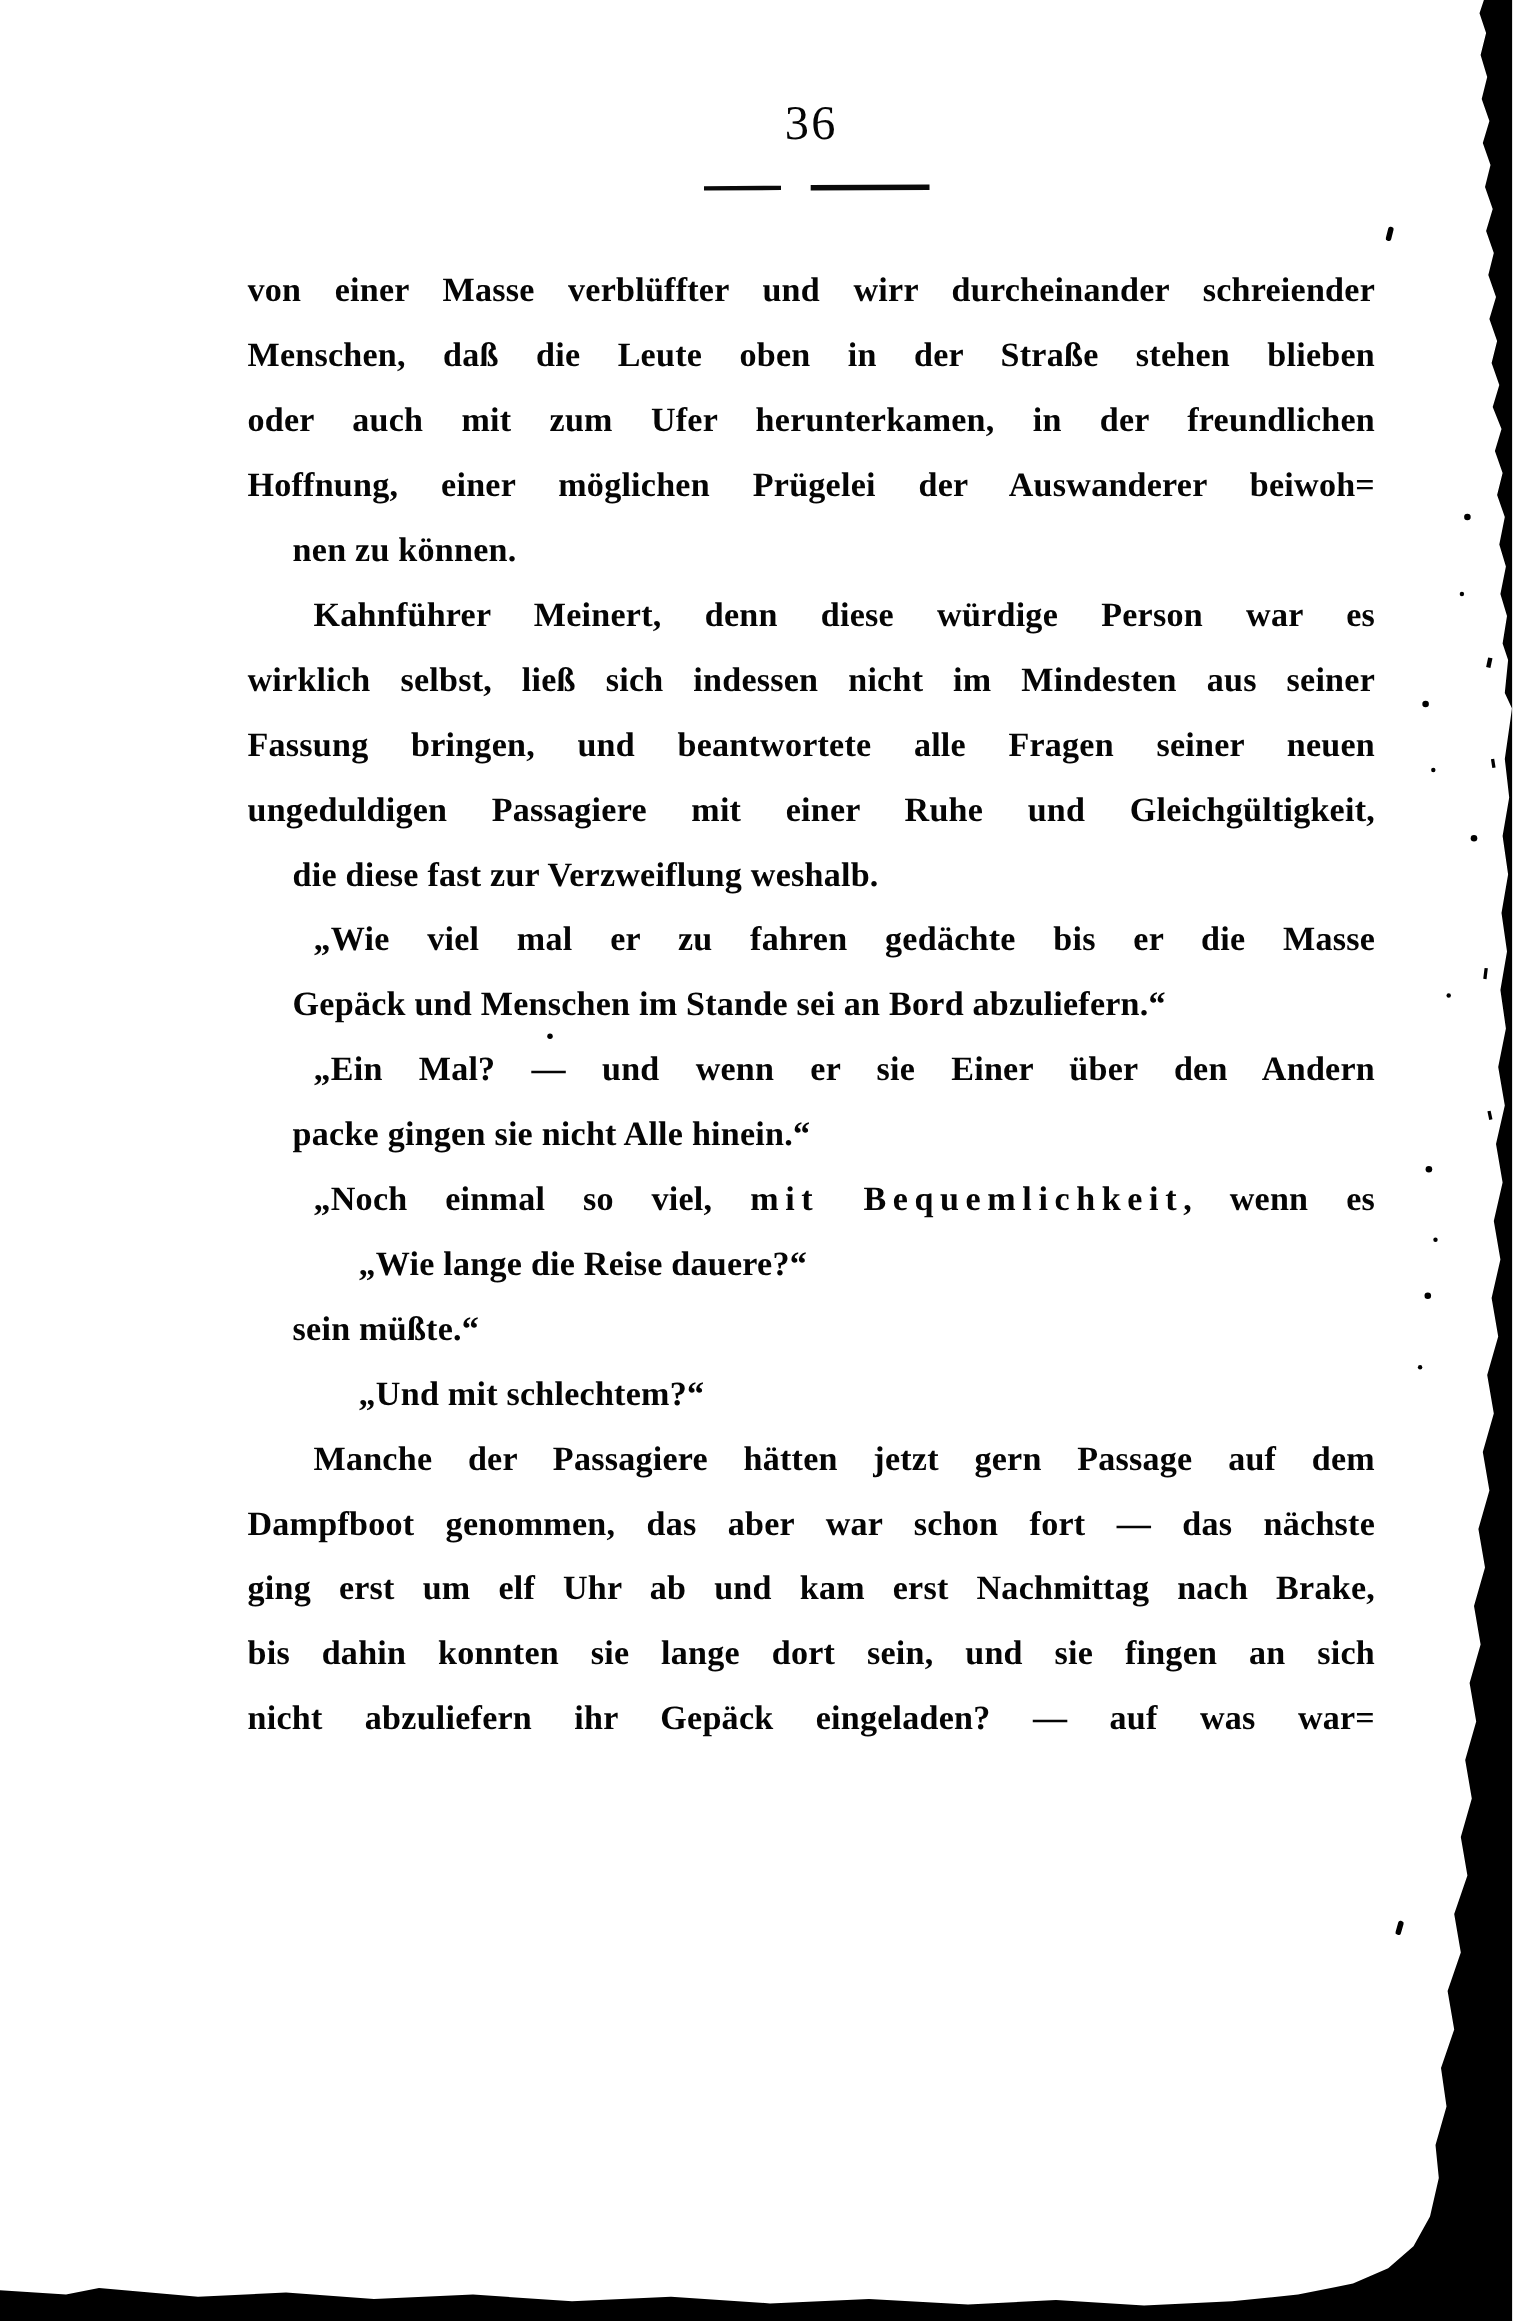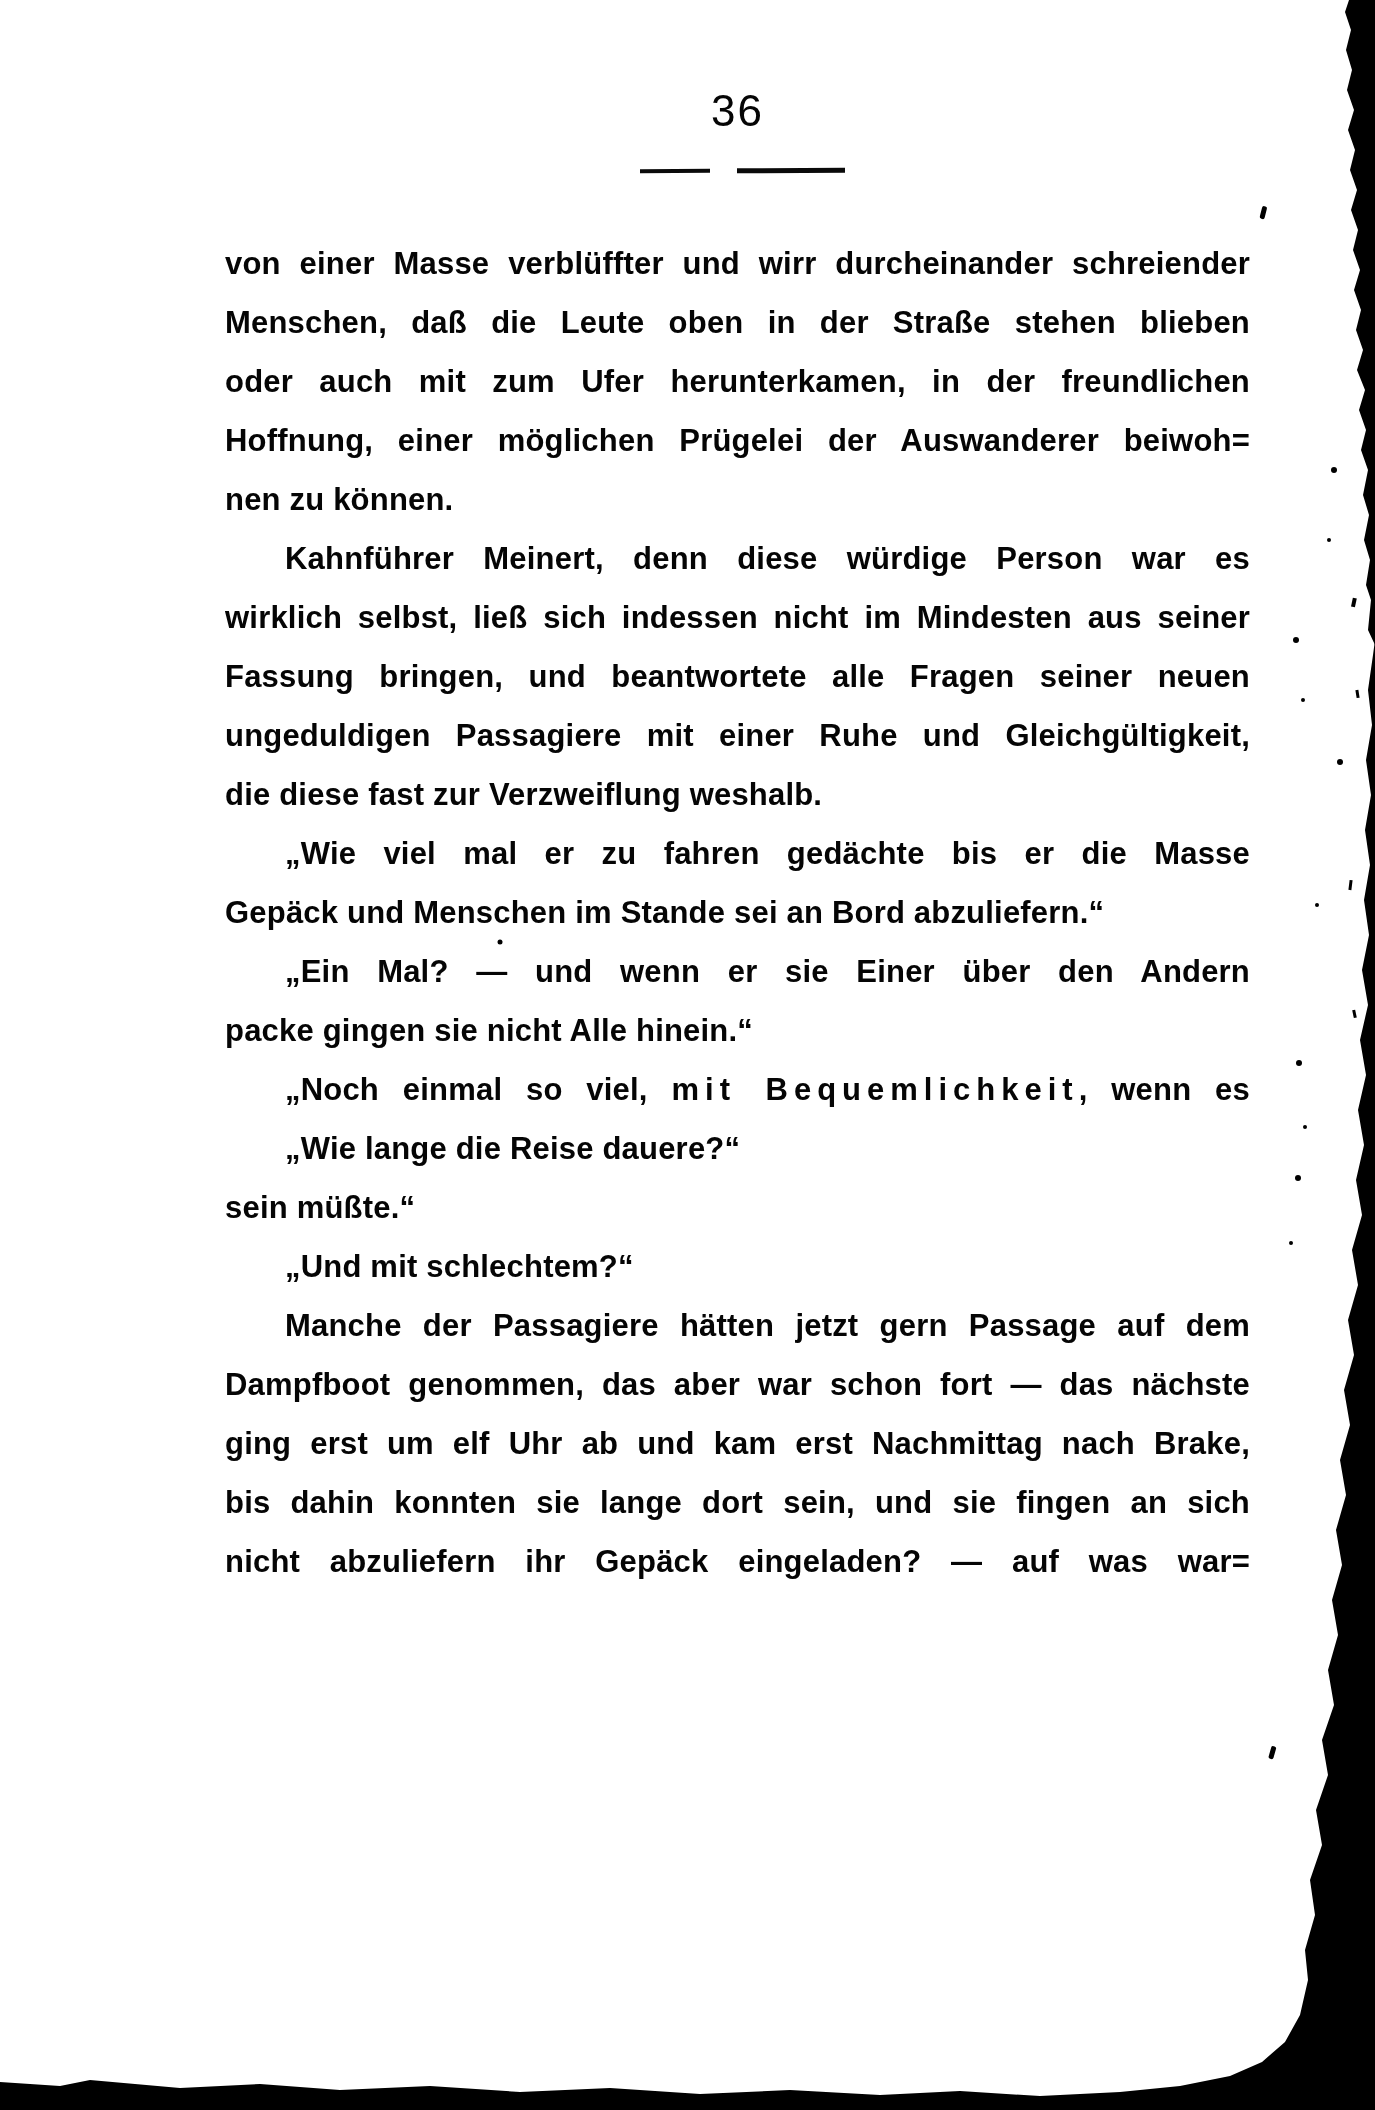--- a/index.html
+++ b/index.html
@@ -1,21 +1,21 @@
 <!DOCTYPE html>
 <html><head>
 <meta charset="utf-8">
 <style>
   html,body{margin:0;padding:0;background:#e8e8e8;}
   .page{
     position:relative;
     width:1375px;height:2110px;
     background:#ffffff;
     overflow:hidden;
-    font-family:Liberation Sans, sans-serif;
+    font-family:Liberation Serif, serif;
     color:#050505;
   }
   
   .pageno{
     position:absolute;
     left:225px;top:86px;width:1025px;
     text-align:center;
     font-size:44px;
     font-weight:normal;
     letter-spacing:2px;
@@ -32,21 +32,21 @@
     height:59px;
     line-height:59px;
     font-size:31px;
     font-weight:bold;
     overflow:hidden;
     text-align:justify;
     text-align-last:justify;
     letter-spacing:0.2px;
   }
   .line.indent{text-indent:60px;}
-  .line.last{text-align:right;text-align-last:left;}
+  .line.last{text-align:right;text-align-last:left;margin-left:41px;}
   .gesperrt{letter-spacing:6px;}
   
   .artifacts{position:absolute;left:0;top:0;pointer-events:none;}
 </style>
 </head>
 <body>
 
 <div class="page">
 
   <div class="pageno">36</div>

